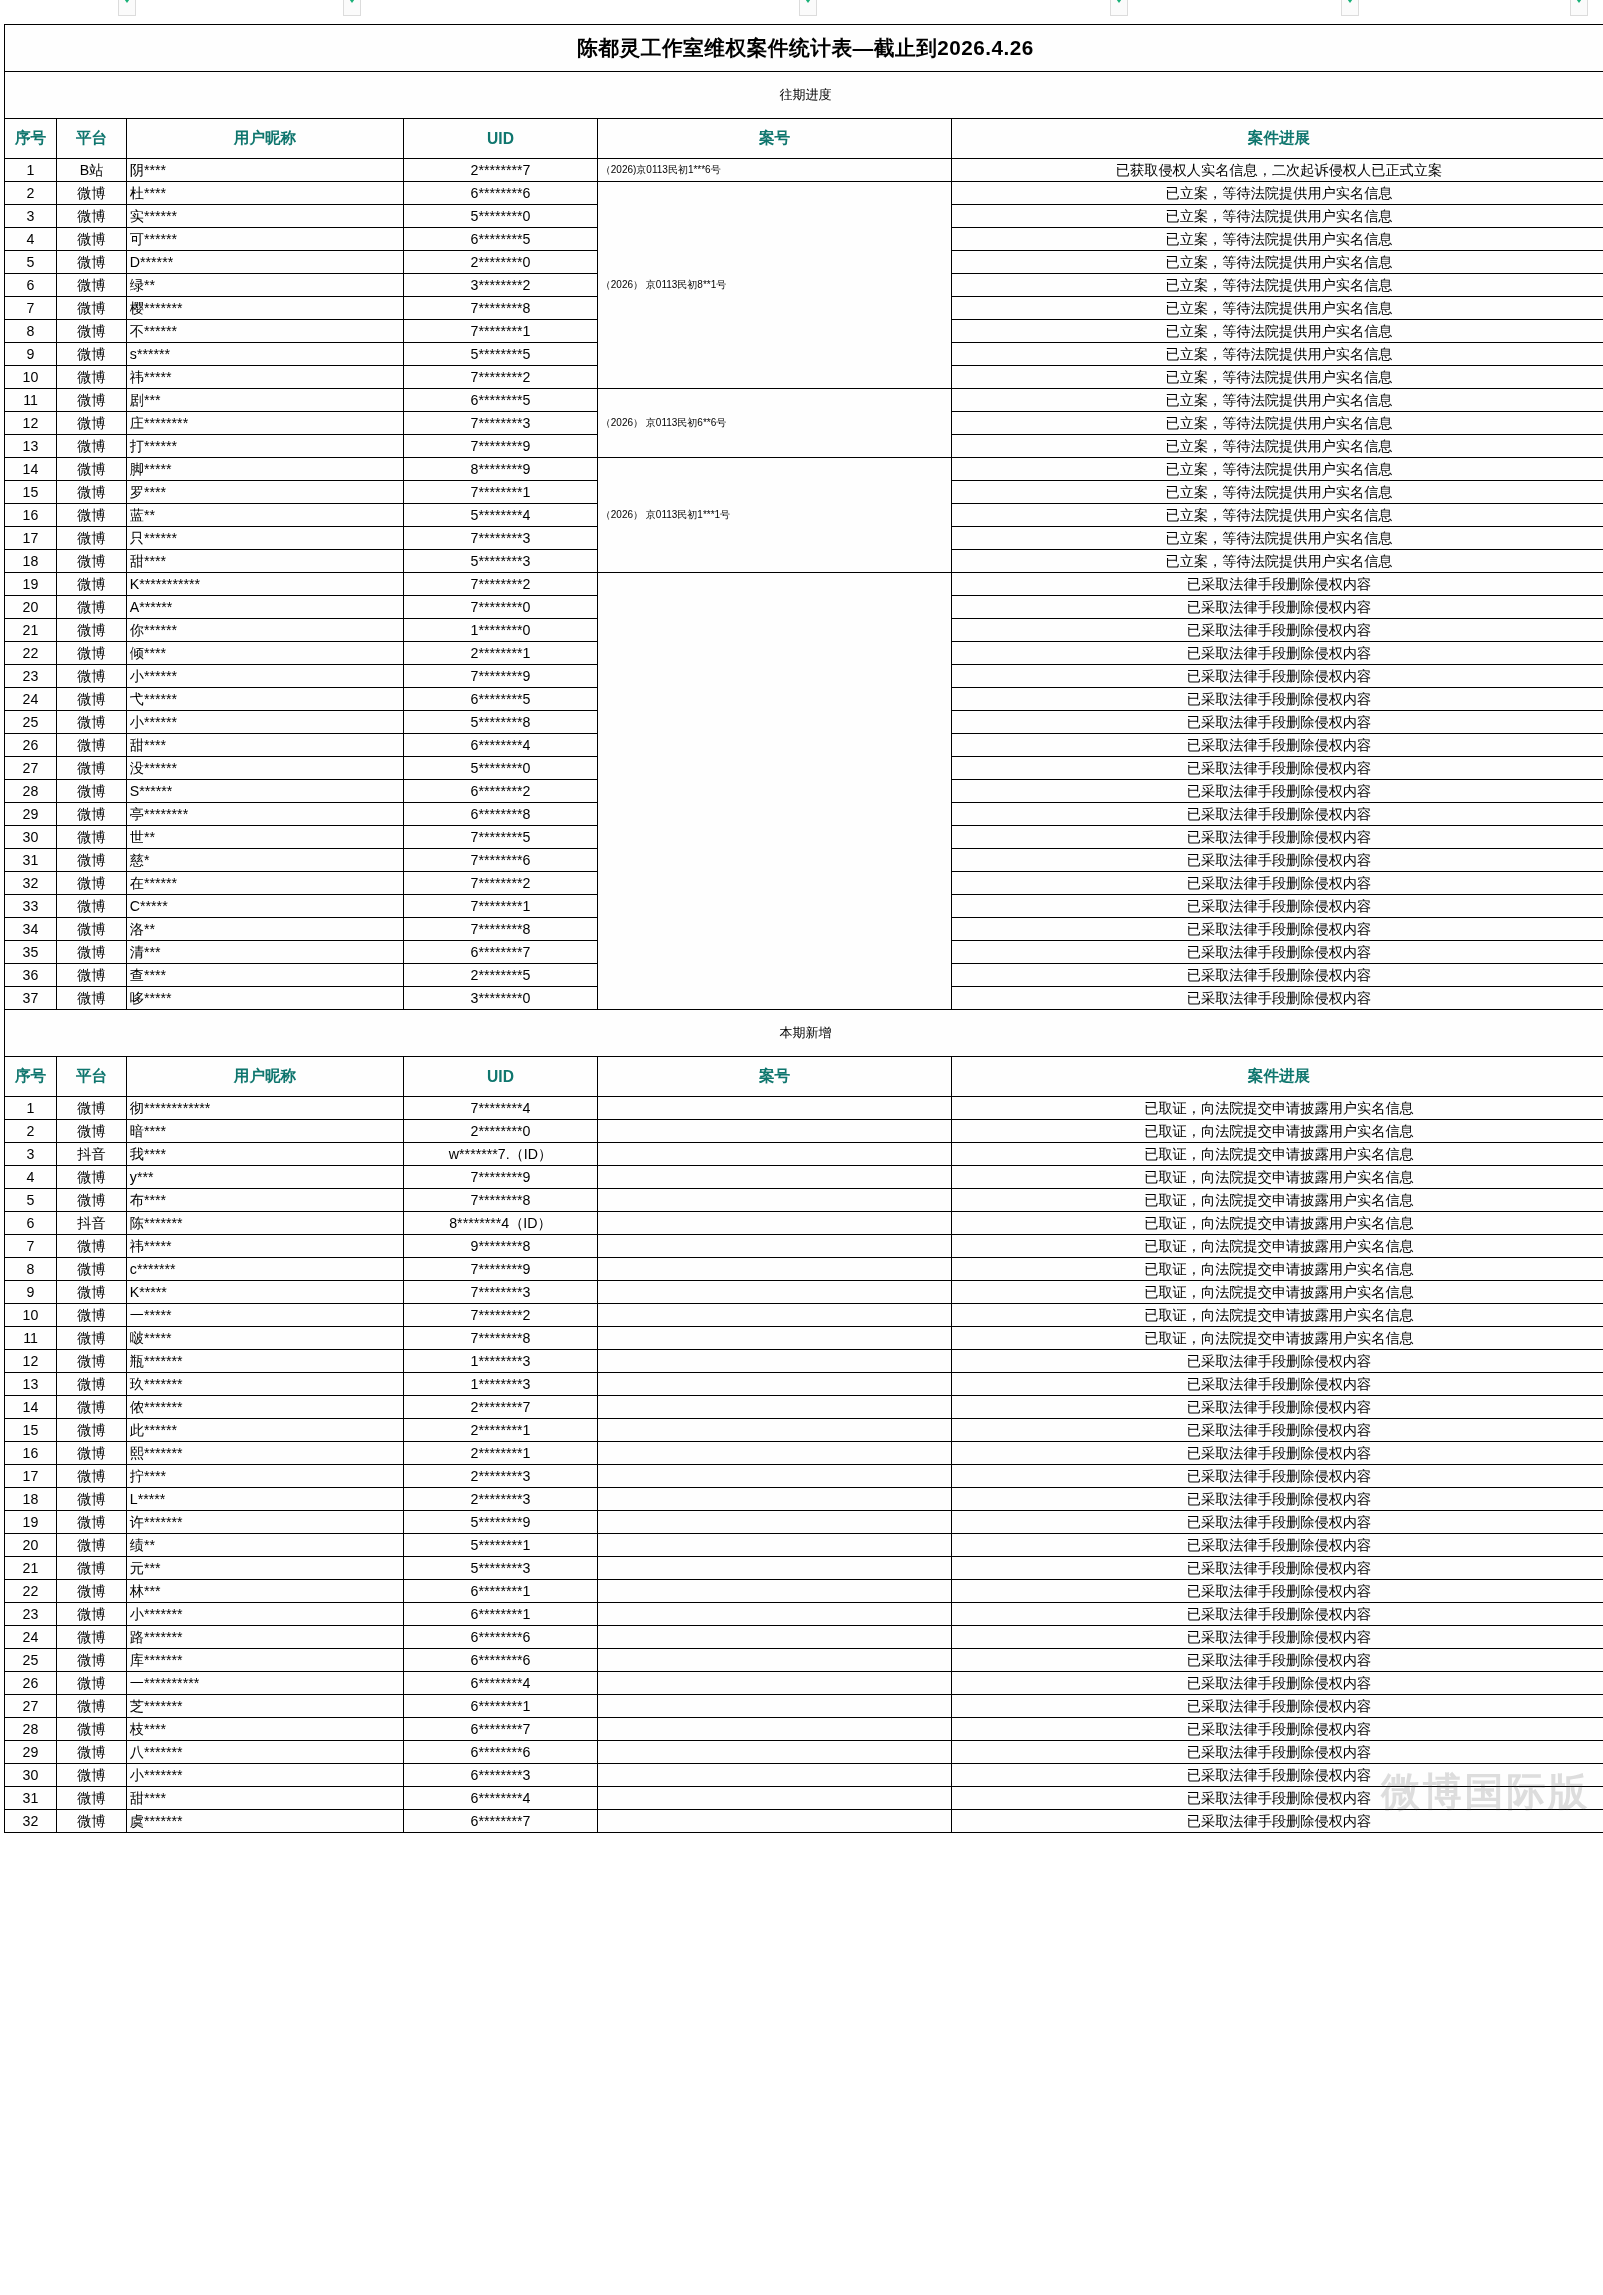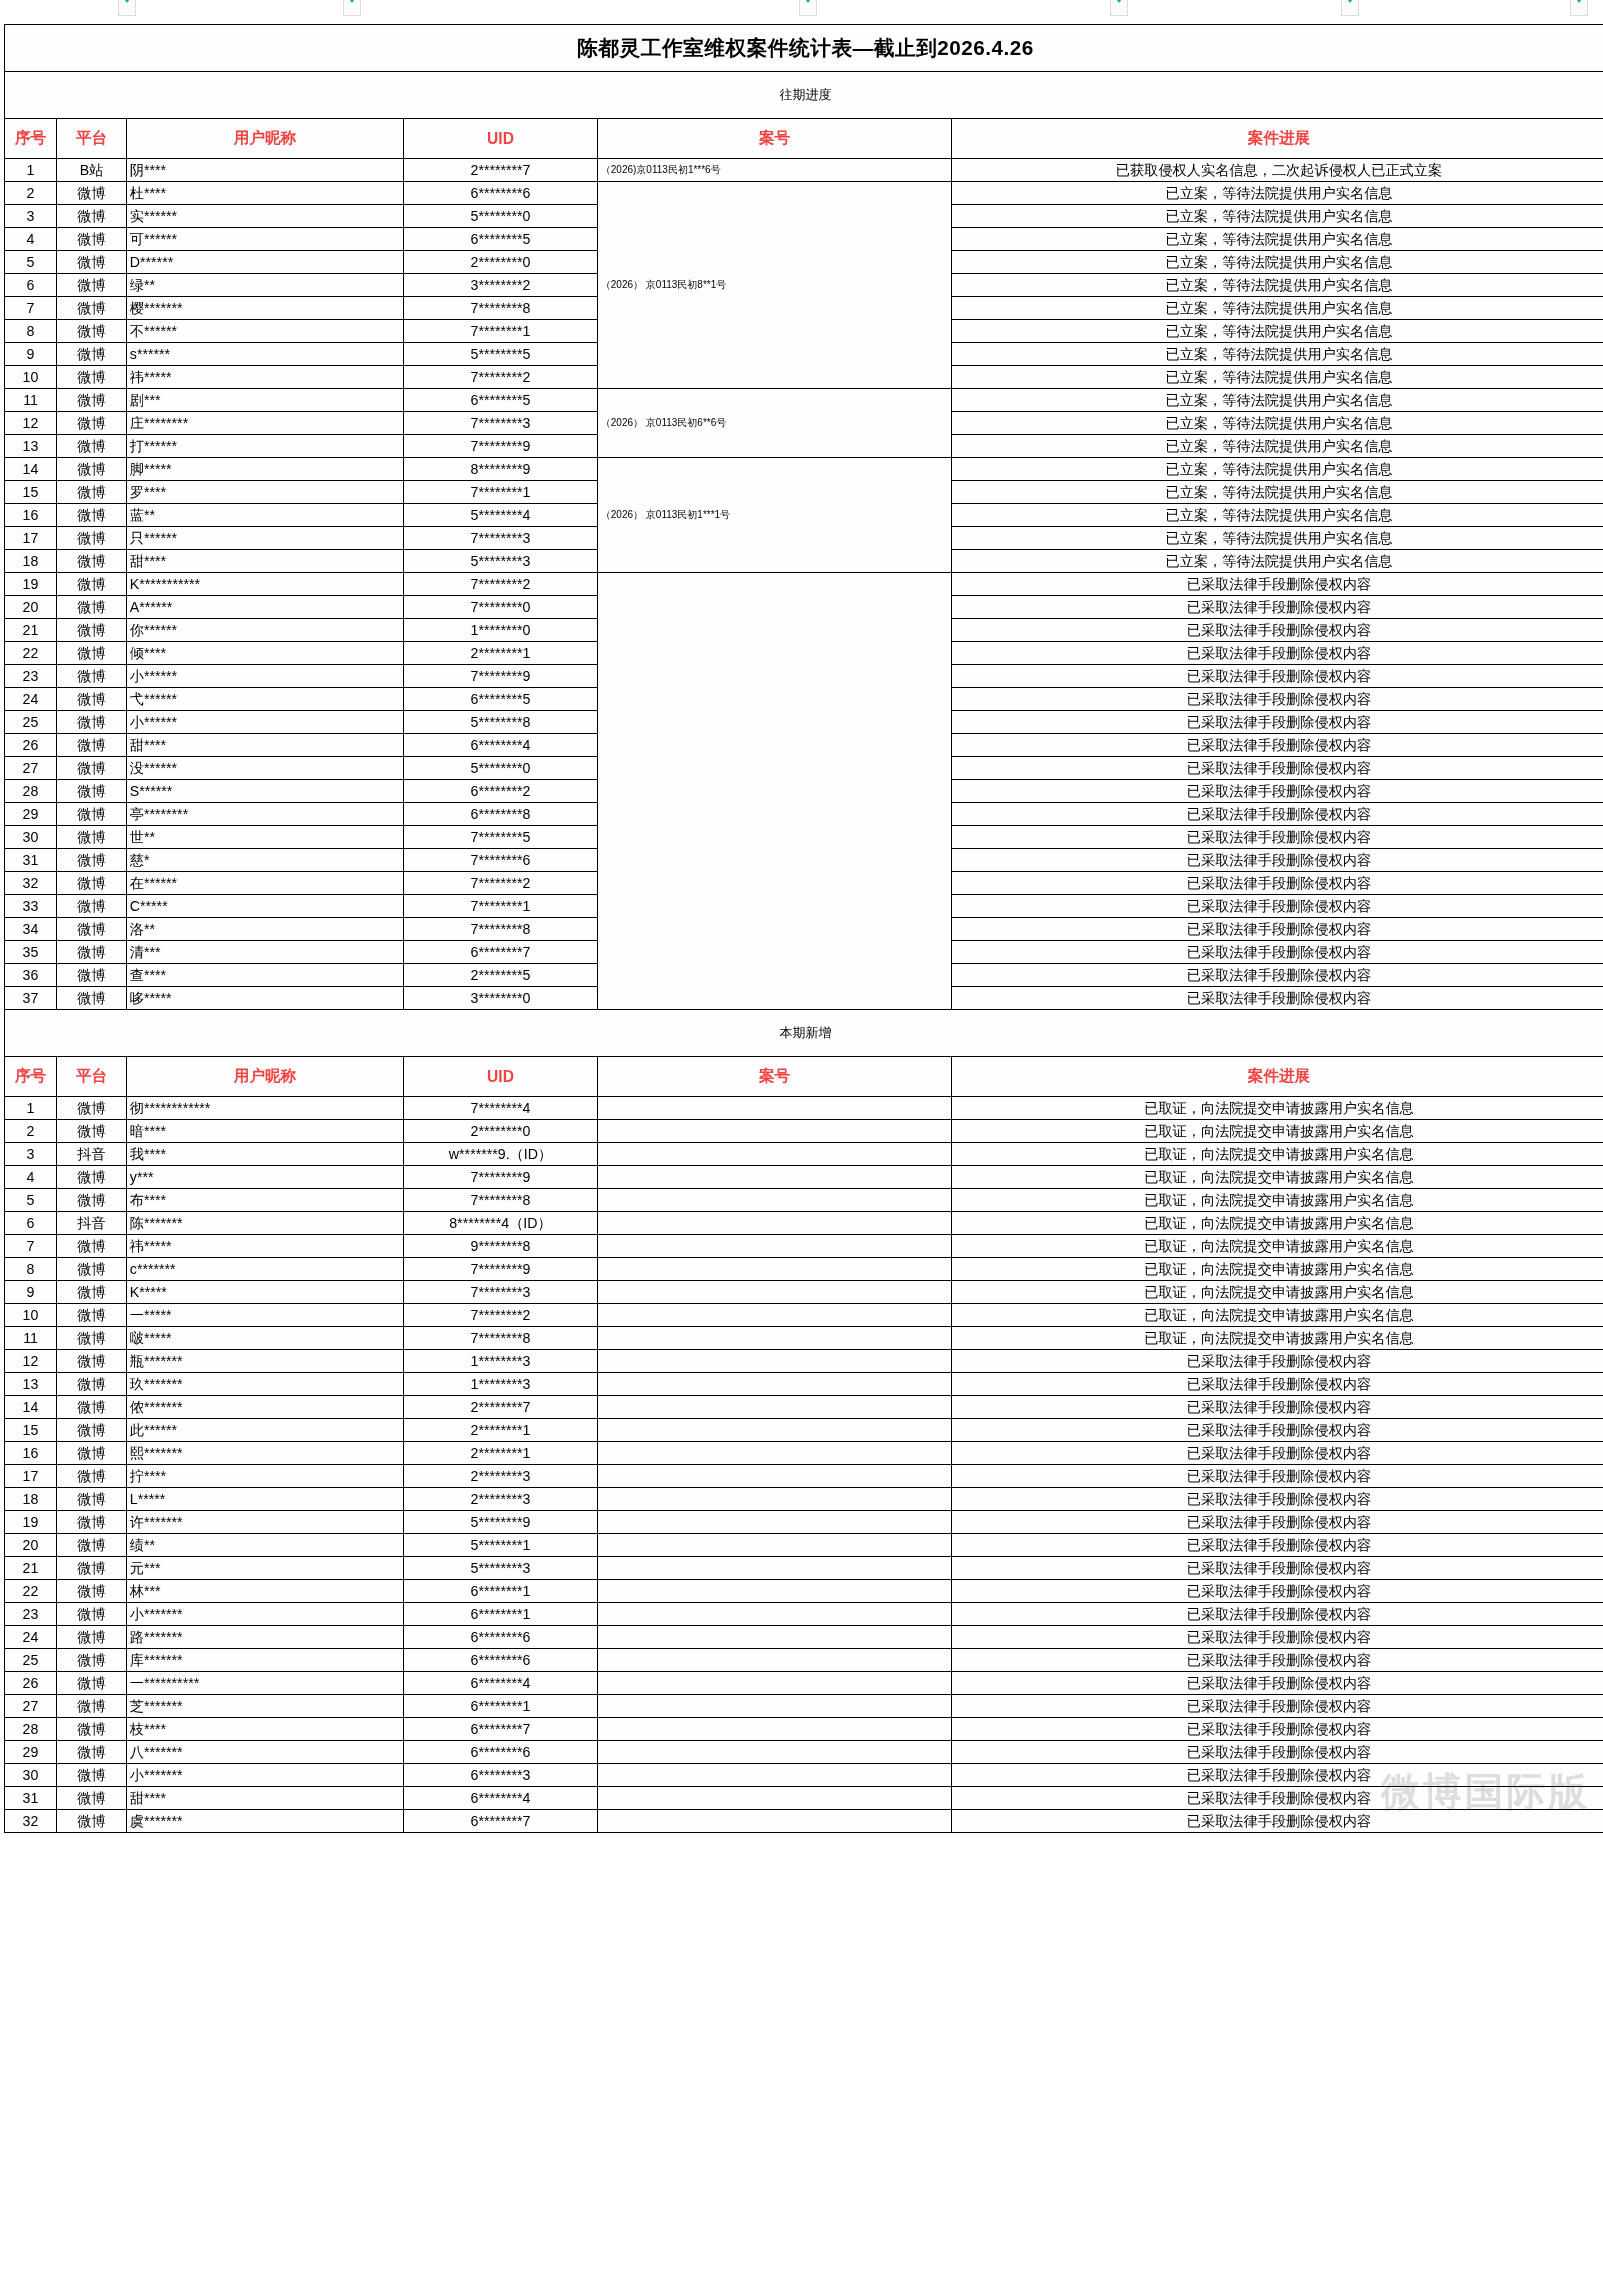--- a/index.html
+++ b/index.html
@@ -86,21 +86,21 @@
     font-weight: normal;
     background: #d9d9d9;
   }
 
   
   td.hdr {
     height: 39px;
     text-align: center;
     font-size: 15.6px;
     font-weight: bold;
-    color: #ef4444;
+    color: #0f766e;
     background: #c6efce;
   }
 
   
   td.idx,
   td.plat {
     text-align: center;
     font-size: 14.2px;
   }
   td.nick {
@@ -475,21 +475,21 @@
           <td class="plat">微博</td>
           <td class="nick">暗****</td>
           <td class="uid">2********0</td>
           <td class="caseno"></td>
           <td class="prog">已取证，向法院提交申请披露用户实名信息</td>
         </tr>
         <tr class="data-row">
           <td class="idx">3</td>
           <td class="plat">抖音</td>
           <td class="nick">我****</td>
-          <td class="uid">w*******9.（ID）</td>
+          <td class="uid">w*******7.（ID）</td>
           <td class="caseno"></td>
           <td class="prog">已取证，向法院提交申请披露用户实名信息</td>
         </tr>
         <tr class="data-row">
           <td class="idx">4</td>
           <td class="plat">微博</td>
           <td class="nick">y***</td>
           <td class="uid">7********9</td>
           <td class="caseno"></td>
           <td class="prog">已取证，向法院提交申请披露用户实名信息</td>

